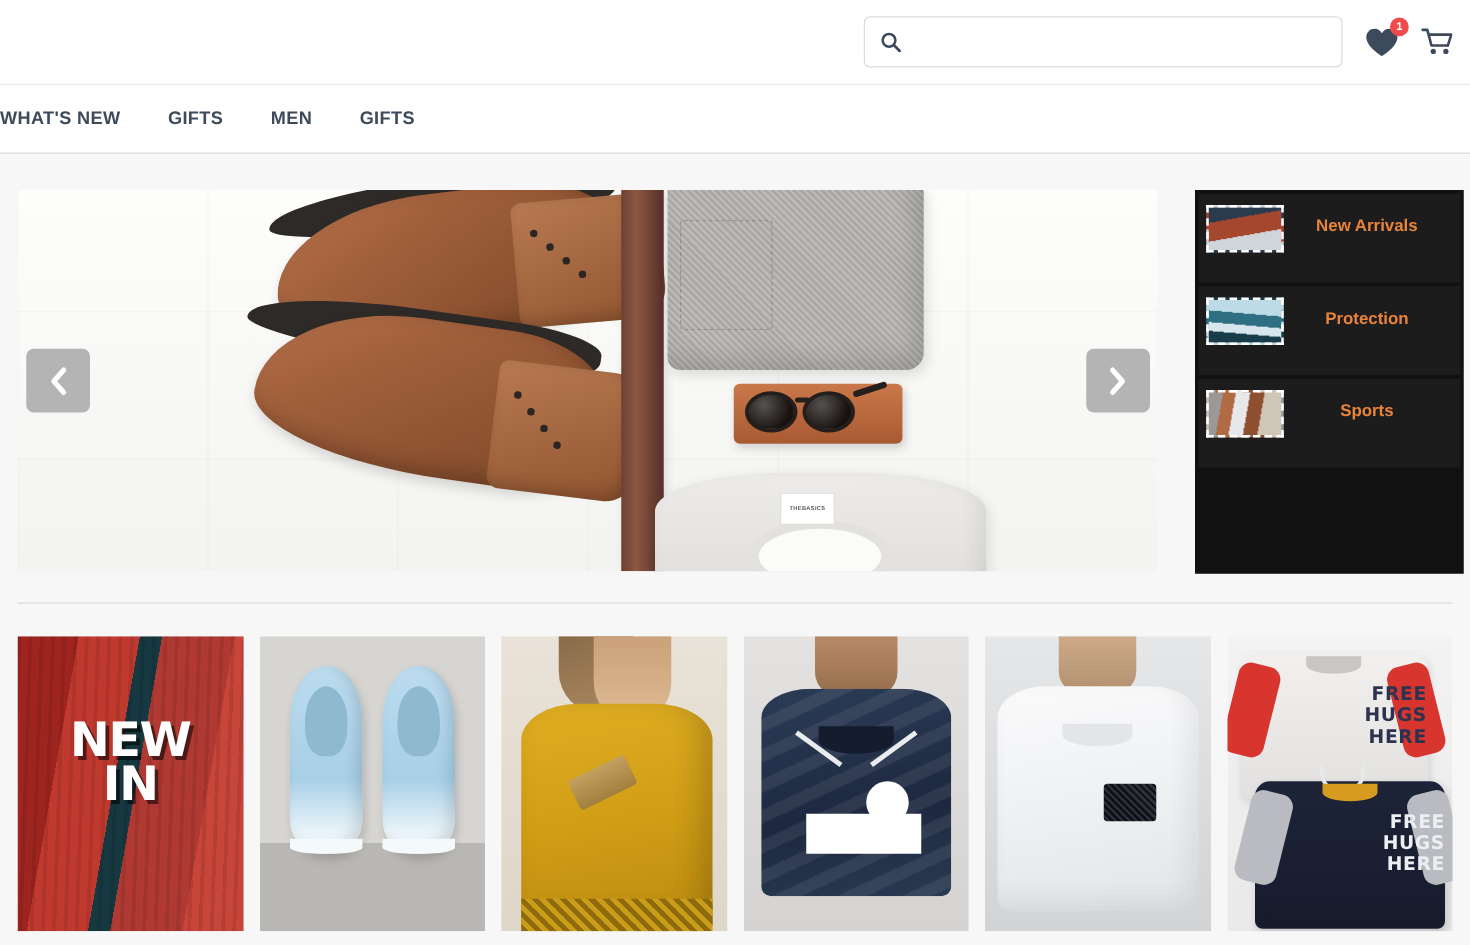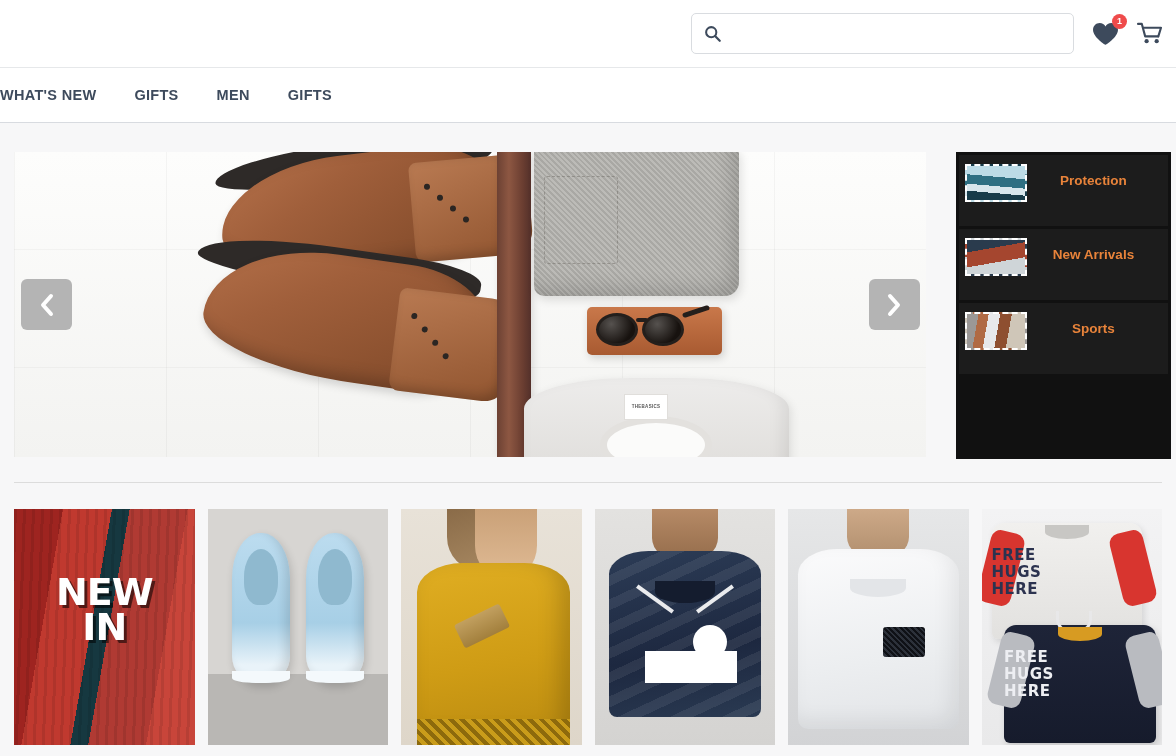--- a/index.html
+++ b/index.html
@@ -469,21 +469,21 @@
   .tee-b .sl-l { left: -10px; background: #b9bbc0; transform: rotate(14deg); }
   .tee-b .sl-r { right: -10px; background: #b9bbc0; transform: rotate(-14deg); }
   .tee-neck {
     position: absolute; left: 50%; top: 2px; transform: translateX(-50%);
     width: 44px; height: 14px; border-radius: 0 0 50% 50%;
   }
   .tee-a .tee-neck { background: #c8c7c4; }
   .tee-b .tee-neck { background: #d79b22; }
   .tee-txt {
     position: absolute; left: 0; right: 0; top: 24px;
-    text-align: left;
+    text-align: right;
     font-family: "DejaVu Sans", sans-serif;
     font-weight: 700;
     font-size: 15px;
     line-height: 1.12;
     letter-spacing: 0.5px;
   }
   .tee-a .tee-txt { color: #2c3350; }
   .tee-b .tee-txt { color: #edeef2; }
   .hanger {
     position: absolute; right: 64px; top: -14px;
@@ -592,27 +592,27 @@
         <svg width="17" height="24" viewBox="0 0 17 24">
           <path d="M4 3 L12 12 L4 21" fill="none" stroke="#ffffff" stroke-width="4" stroke-linecap="round" stroke-linejoin="round"></path>
         </svg>
       </button>
     </div>
 
     <div class="side-panel">
 
 
       <div class="side-item">
+        <div class="side-thumb t-new"></div>
+        <div class="side-label">New Arrivals</div>
+      </div>
+
+      <div class="side-item">
         <div class="side-thumb t-prot"></div>
         <div class="side-label">Protection</div>
-      </div>
-
-      <div class="side-item">
-        <div class="side-thumb t-new"></div>
-        <div class="side-label">New Arrivals</div>
       </div>
 
       <div class="side-item">
         <div class="side-thumb t-brands"></div>
         <div class="side-label">Sports</div>
       </div>
 
     </div>
   </div>
 

